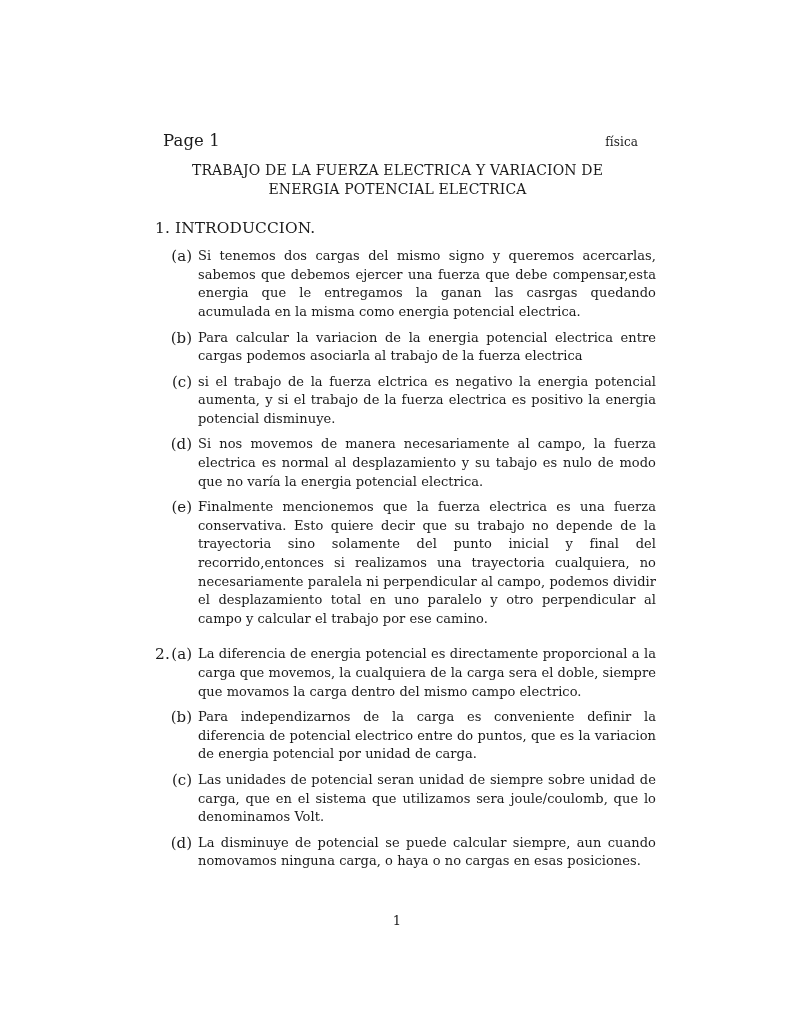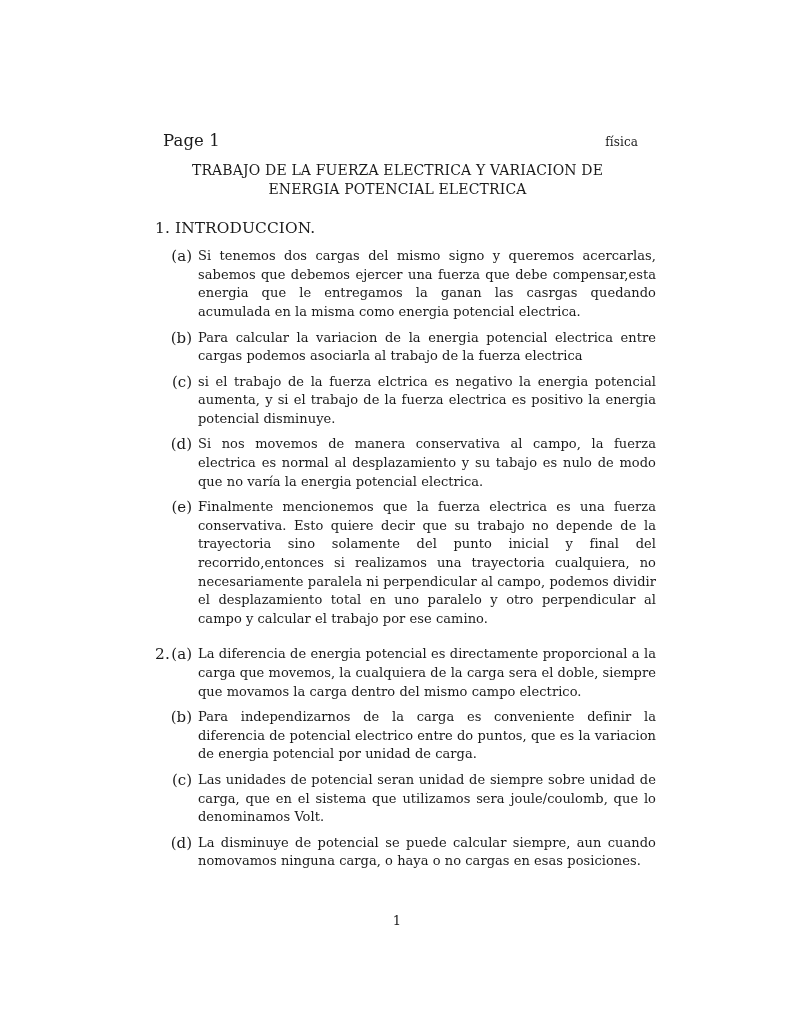--- a/index.html
+++ b/index.html
@@ -152,21 +152,21 @@
           <div class="sub-item">
             <span class="marker">(b)</span>
             <div class="body">Para calcular la variacion de la energia potencial electrica entre cargas podemos asociarla al trabajo de la fuerza electrica</div>
           </div>
           <div class="sub-item">
             <span class="marker">(c)</span>
             <div class="body">si el trabajo de la fuerza elctrica es negativo la energia potencial aumenta, y si el trabajo de la fuerza electrica es positivo la energia potencial disminuye.</div>
           </div>
           <div class="sub-item">
             <span class="marker">(d)</span>
-            <div class="body">Si nos movemos de manera conservativa al campo, la fuerza electrica es normal al desplazamiento y su tabajo es nulo de modo que no varía la energia potencial electrica.</div>
+            <div class="body">Si nos movemos de manera necesariamente al campo, la fuerza electrica es normal al desplazamiento y su tabajo es nulo de modo que no varía la energia potencial electrica.</div>
           </div>
           <div class="sub-item">
             <span class="marker">(e)</span>
             <div class="body">Finalmente mencionemos que la fuerza electrica es una fuerza conservativa. Esto quiere decir que su trabajo no depende de la trayectoria sino solamente del punto inicial y final del recorrido,entonces si realizamos una trayectoria cualquiera, no necesariamente paralela ni perpendicular al campo, podemos dividir el desplazamiento total en uno paralelo y otro perpendicular al campo y calcular el trabajo por ese camino.</div>
           </div>
         </div>
       </div>
 
       <div class="enum-item">
         <div class="enum-head">

